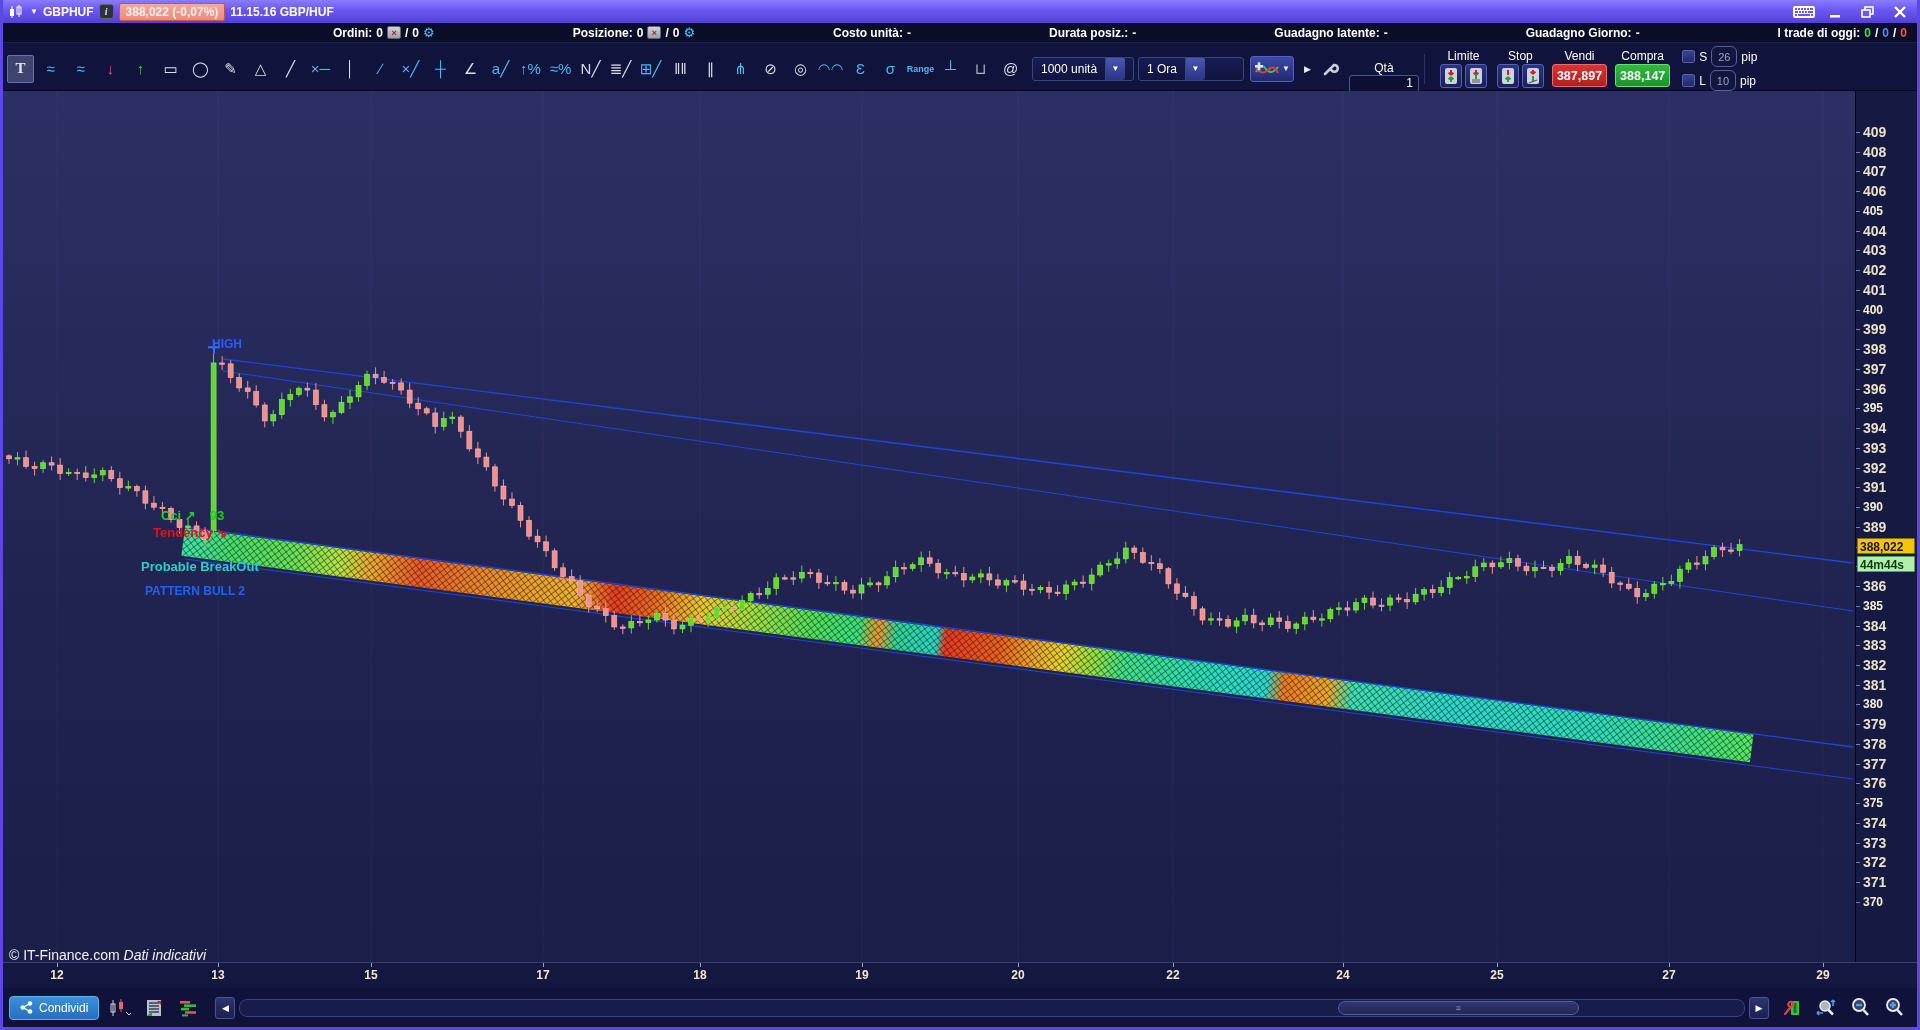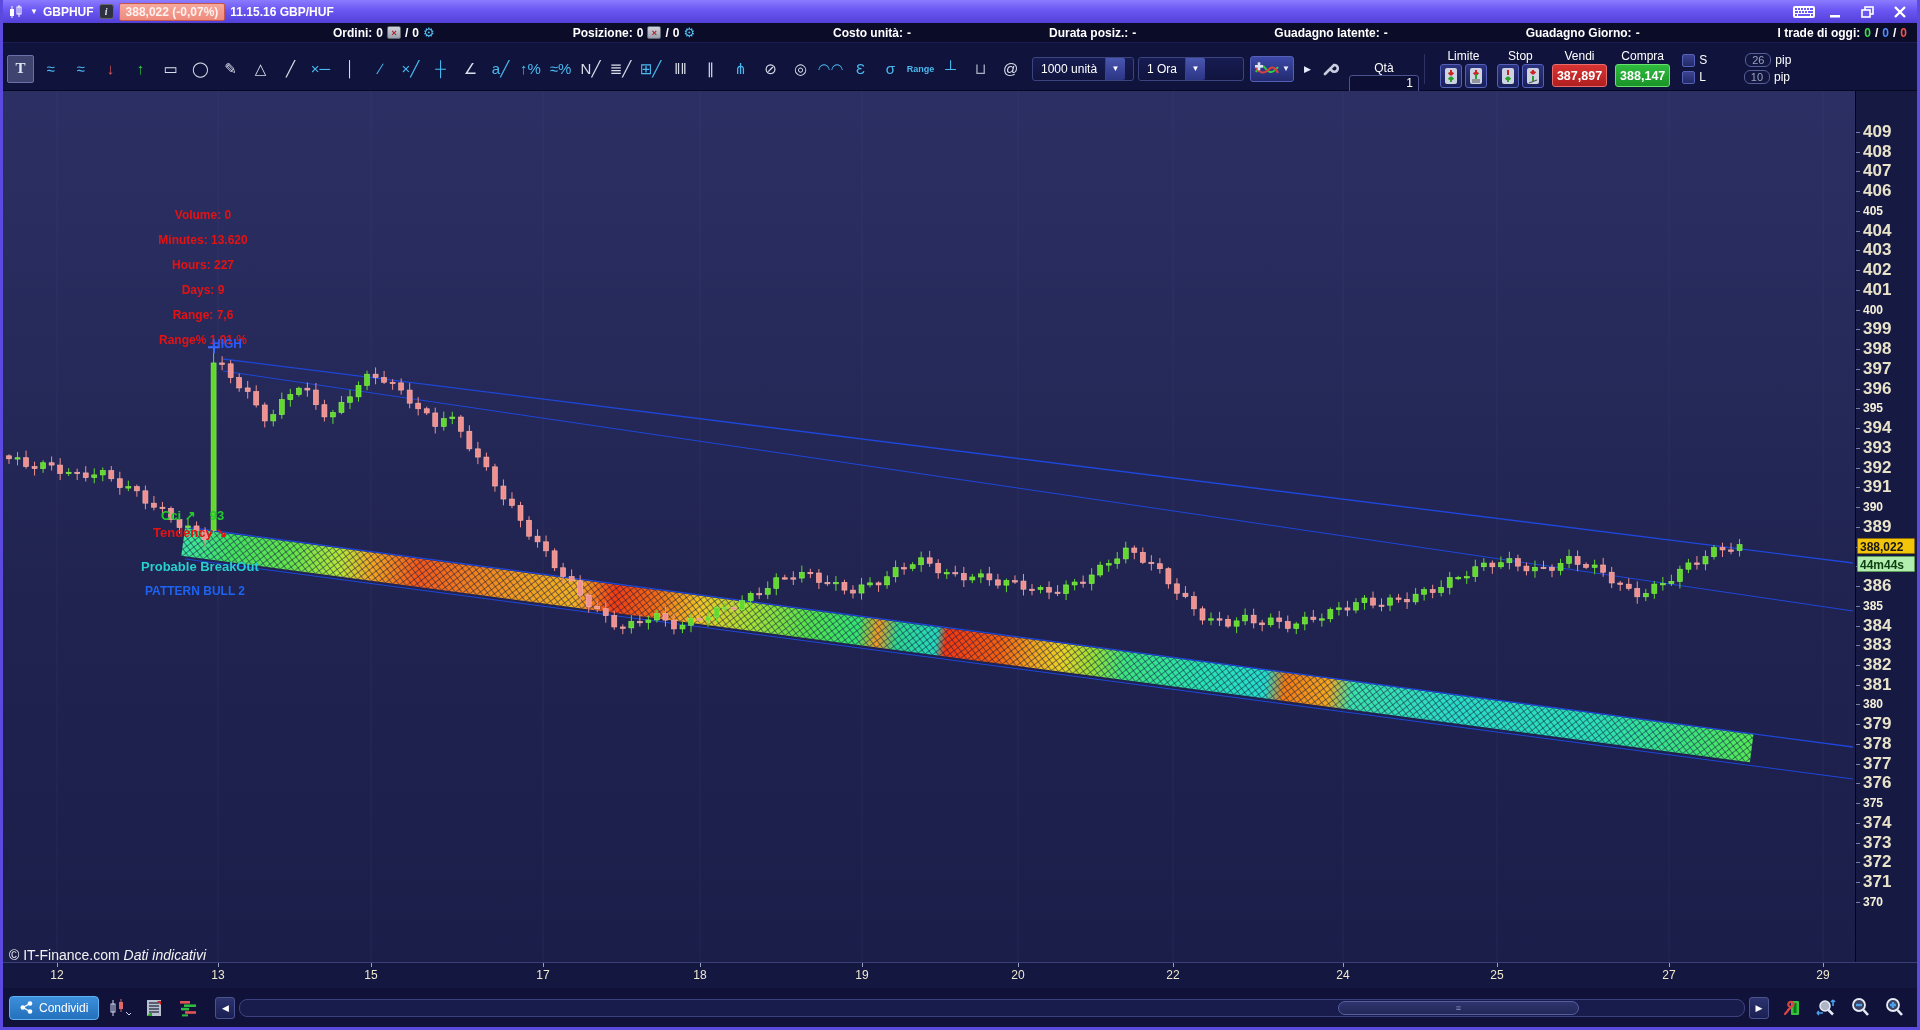--- a/index.html
+++ b/index.html
@@ -58,50 +58,50 @@
     border-radius:3px;display:flex;align-items:center;justify-content:center;}
   .trade{display:flex;flex-direction:column;align-items:center;margin-left:8px;color:#fff;}
   .trade .lbl{font-size:12px;line-height:13px;}
   .pricebtn{min-width:52px;height:23px;margin-top:1px;border-radius:3px;color:#fff;font-size:12.5px;font-weight:bold;
     display:flex;align-items:center;justify-content:center;padding:0 4px;}
   .sell{background:linear-gradient(180deg,#d83434,#b01f1f);border:1px solid #e86a6a;}
   .buy{background:linear-gradient(180deg,#2fbb3f,#1a9428);border:1px solid #67e070;}
   .slblock{display:flex;flex-direction:column;gap:3px;margin-left:12px;color:#fff;font-size:12px;}
   .slrow{display:flex;align-items:center;gap:4px;}
   .chk{width:13px;height:13px;background:linear-gradient(180deg,#3a4390,#232a66);border:1px solid #5560b8;border-radius:2px;}
-  .pipbox{width:26px;height:14px;border:1px solid #555f9a;border-radius:6px;background:#12163f;color:#9aa2c2;
-    font-size:11px;display:flex;align-items:center;justify-content:center;margin-left:34px;}
+  .pipbox{width:26px;height:21px;border:1px solid #555f9a;border-radius:6px;background:#12163f;color:#9aa2c2;
+    font-size:11px;display:flex;align-items:center;justify-content:center;}
   
   .main{position:absolute;left:0;top:91px;width:1914px;height:871px;display:flex;}
   .chart-area{position:relative;width:1852px;height:871px;
     background:linear-gradient(180deg,#2b2f63 0%,#272b5c 25%,#20234f 60%,#1b1e49 100%);overflow:hidden;}
   .chart-area svg{position:absolute;left:0;top:0;}
   .ann{position:absolute;pointer-events:none;white-space:nowrap;}
   .stats{left:92px;top:112px;width:216px;text-align:center;color:#e51212;font-size:12px;font-weight:bold;}
   .stats div{height:25px;line-height:25px;}
   .high{left:200px;top:246px;width:48px;text-align:center;color:#2a5cff;font-size:12px;font-weight:bold;}
   .cci{left:158px;top:417px;color:#22cc2a;font-size:13px;font-weight:bold;}
   .cci .num{margin-left:14px;}
   .tend{left:150px;top:434px;color:#e51212;font-size:13px;font-weight:bold;}
   .brk{left:138px;top:468px;color:#27cfcf;font-size:13px;font-weight:bold;}
   .pat{left:142px;top:493px;color:#1e63f0;font-size:12px;font-weight:bold;}
   .copyright{left:6px;top:856px;color:#f2f2f2;font-size:14px;}
   .copyright i{font-style:italic;}
   
   .paxis{position:relative;width:62px;height:871px;background:#161942;border-left:1px solid #05060f;}
-  .plabel{position:absolute;left:7px;color:#e9e3c9;font-size:17px;font-weight:600;height:16px;line-height:16px;}
+  .plabel{position:absolute;left:7px;color:#e9e3c9;font-size:14px;font-weight:600;height:16px;line-height:16px;}
   .plabel.b5{font-weight:bold;font-size:12px;color:#f6f1da;}
   .ptick{position:absolute;left:0;width:4px;height:1px;background:#7880aa;}
   .badge{position:absolute;left:1px;right:2px;height:16px;line-height:16px;font-size:12px;font-weight:bold;
     padding-left:2px;border-radius:1px;}
   .badge.last{background:linear-gradient(180deg,#ffd012,#e8b400;);background-color:#f2c40a;color:#161616;border:1px solid #8a6d00;}
   .badge.cd{background:#b2efae;color:#0d3d10;border:1px solid #5c9a58;}
   
   .taxis{position:absolute;left:0;top:962px;width:1914px;height:26px;background:#141740;border-top:1px solid #3a3f78;}
-  .tlabel{position:absolute;top:5px;transform:translateX(-50%);color:#efe9ce;font-size:12px;font-weight:400;}
+  .tlabel{position:absolute;top:5px;transform:translateX(-50%);color:#efe9ce;font-size:12px;font-weight:700;}
   .ttick{position:absolute;top:0;width:1px;height:4px;background:#9aa0c0;}
   
   .bottombar{position:absolute;left:0;top:988px;width:1914px;height:39px;background:#10123a;display:flex;align-items:center;padding:0 6px;}
   .share-btn{height:24px;background:linear-gradient(180deg,#3c8fdc,#2470bc);border:1px solid #5fb0ee;border-radius:4px;
     color:#fff;font-size:12px;display:flex;align-items:center;gap:6px;padding:0 10px;}
   .iconbtn{height:26px;min-width:26px;display:flex;align-items:center;justify-content:center;margin-left:8px;color:#cfd6ee;}
   .scroll-left,.scroll-right{width:20px;height:22px;background:linear-gradient(180deg,#2c336e,#1a2052);
     border:1px solid #4a5290;border-radius:3px;color:#fff;font-size:9px;display:flex;align-items:center;justify-content:center;}
   .scroll-left{margin-left:14px;}
   .track{position:relative;height:18px;flex:1;margin:0 4px;background:#181c4c;border:1px solid #3c4280;border-radius:8px;}
@@ -817,28 +817,20 @@
           <line x1="1711" y1="453.9931419179183" x2="1711" y2="468.52903278477083" stroke="#61d92f" stroke-width="1"></line>
           <rect x="1708.5" y="456.5938313206988" width="5" height="9.090569661309644" fill="#61d92f" stroke="#8cf055" stroke-width="0.6"></rect>
           <line x1="1719.525" y1="451.68854017529486" x2="1719.525" y2="465.99171284896784" stroke="#f19090" stroke-width="1"></line>
           <rect x="1717.025" y="456.5938313206988" width="5" height="2.3049409209558576" fill="#f19090" stroke="#f7b6b0" stroke-width="0.6"></rect>
           <line x1="1728.0500000000002" y1="451.81651005364716" x2="1728.0500000000002" y2="463.1877773353171" stroke="#f19090" stroke-width="1"></line>
           <rect x="1725.5500000000002" y="458.8987722416547" width="5" height="1.3999999999999773" fill="#f19090" stroke="#f7b6b0" stroke-width="0.6"></rect>
           <line x1="1736.575" y1="448.0179711844376" x2="1736.575" y2="465.5135279071933" stroke="#61d92f" stroke-width="1"></line>
           <rect x="1734.075" y="453.6859020204626" width="5" height="5.920875357180819" fill="#61d92f" stroke="#8cf055" stroke-width="0.6"></rect>
           <path d="M205 256.16599999999954 H217 M211 250.16599999999954 V262.16599999999954" stroke="#3b6cff" stroke-width="2"></path>
         </svg>
-      <div class="ann stats">
-        <div>Volume: 0</div>
-          <div>Minutes: 13.620</div>
-          <div>Hours: 227</div>
-        <div>Days: 9</div>
-          <div>Range: 7,6</div>
-          <div>Range% 1,91 %</div>
-      </div>
       <div class="ann high">HIGH</div>
       <div class="ann cci">
         <span>Cci</span> <span>↗</span><span class="num">93</span>
       </div>
       <div class="ann tend">
         <span>Tendency</span> <span>↘</span>
       </div>
       <div class="ann brk">Probable BreakOut</div>
       <div class="ann pat">PATTERN BULL 2</div>
       <div class="ann copyright">

